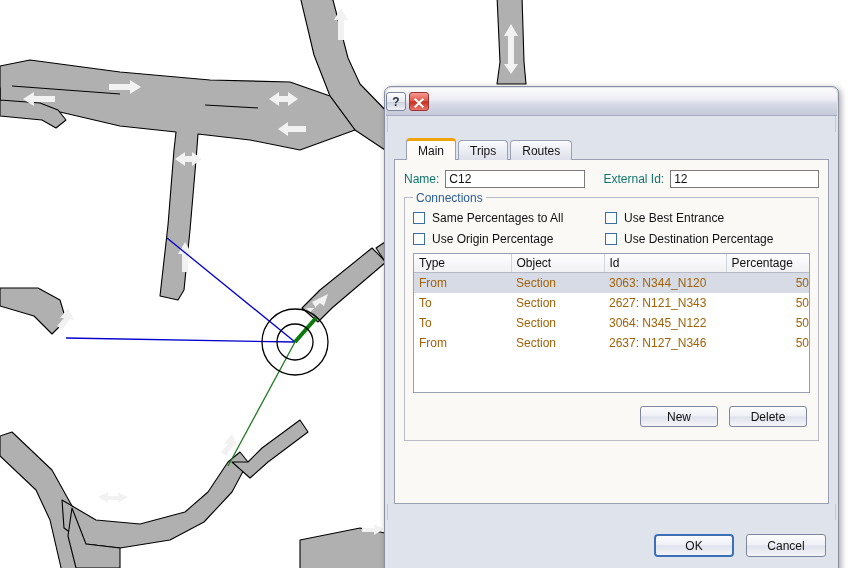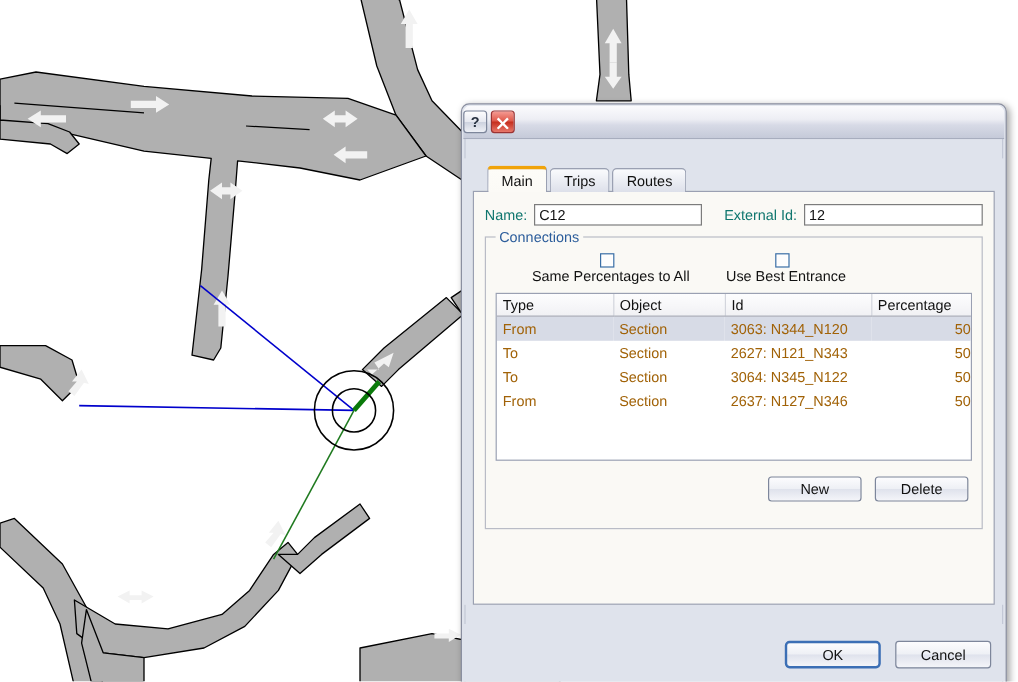--- a/index.html
+++ b/index.html
@@ -121,21 +121,21 @@
   }
   .groupbox > .gb-legend{
     position:absolute;top:-7px;left:8px;background:#faf9f5;
     padding:0 3px;font-size:12px;color:#2c5d9b;white-space:nowrap;
   }
   #connections-group{height:244px;}
   #info-group{height:44px;margin-top:9px;}
 
   
   .cbrow{display:flex;margin-bottom:7px;}
-  .cbitem{display:flex;align-items:center;font-size:12px;color:#111;white-space:nowrap;flex-direction:column;}
+  .cbitem{display:flex;align-items:center;font-size:12px;color:#111;white-space:nowrap;}
   .cbitem:first-child{width:192px;}
   .cbox{
     width:12px;height:12px;border:1px solid #3a6ea5;background:#fdfdfd;
     margin-right:7px;box-sizing:border-box;flex:0 0 12px;
     box-shadow:inset 0 0 0 1px #ffffff;
   }
 
   
   .ctable{
     margin-top:4px;border:1px solid #9aa0b2;background:#ffffff;
@@ -307,20 +307,30 @@
           <label class="cbitem">
             <span class="cbox"></span>
             <span>Same Percentages to All</span>
           </label>
           <label class="cbitem">
             <span class="cbox"></span>
             <span>Use Best Entrance</span>
           </label>
         </div>
 
+        <div class="cbrow">
+          <label class="cbitem">
+            <span class="cbox"></span>
+            <span>Use Origin Percentage</span>
+          </label>
+          <label class="cbitem">
+            <span class="cbox"></span>
+            <span>Use Destination Percentage</span>
+          </label>
+        </div>
 
         <div class="ctable">
           <table>
             <colgroup>
               <col class="col-type">
                 <col class="col-object">
                 <col class="col-id">
                 <col class="col-pct">
             </colgroup>
             <thead>

